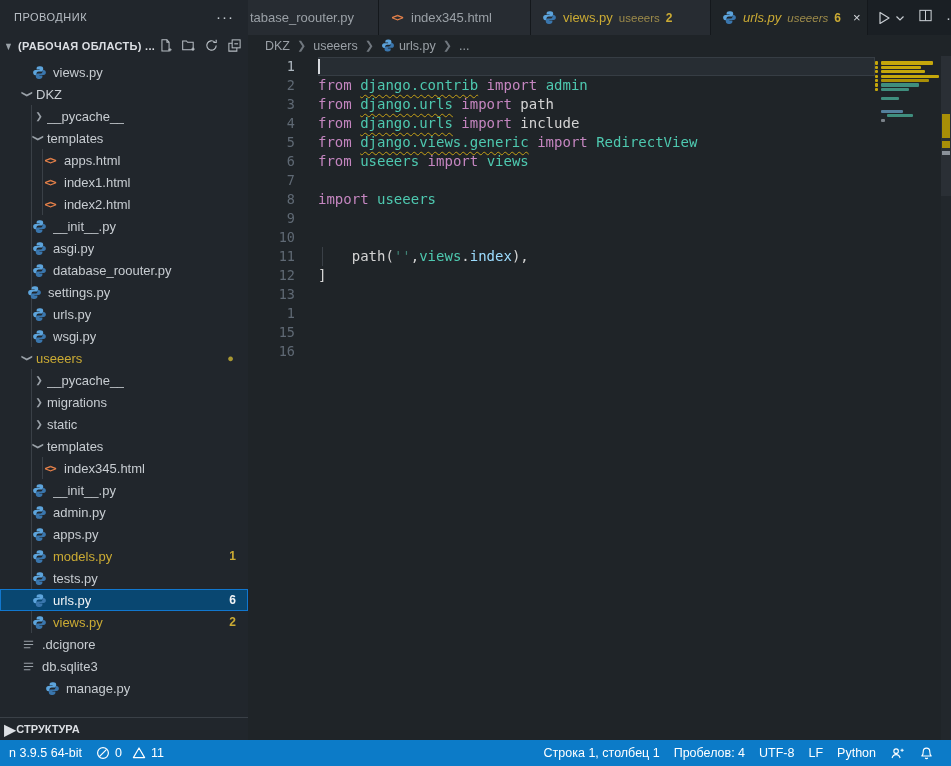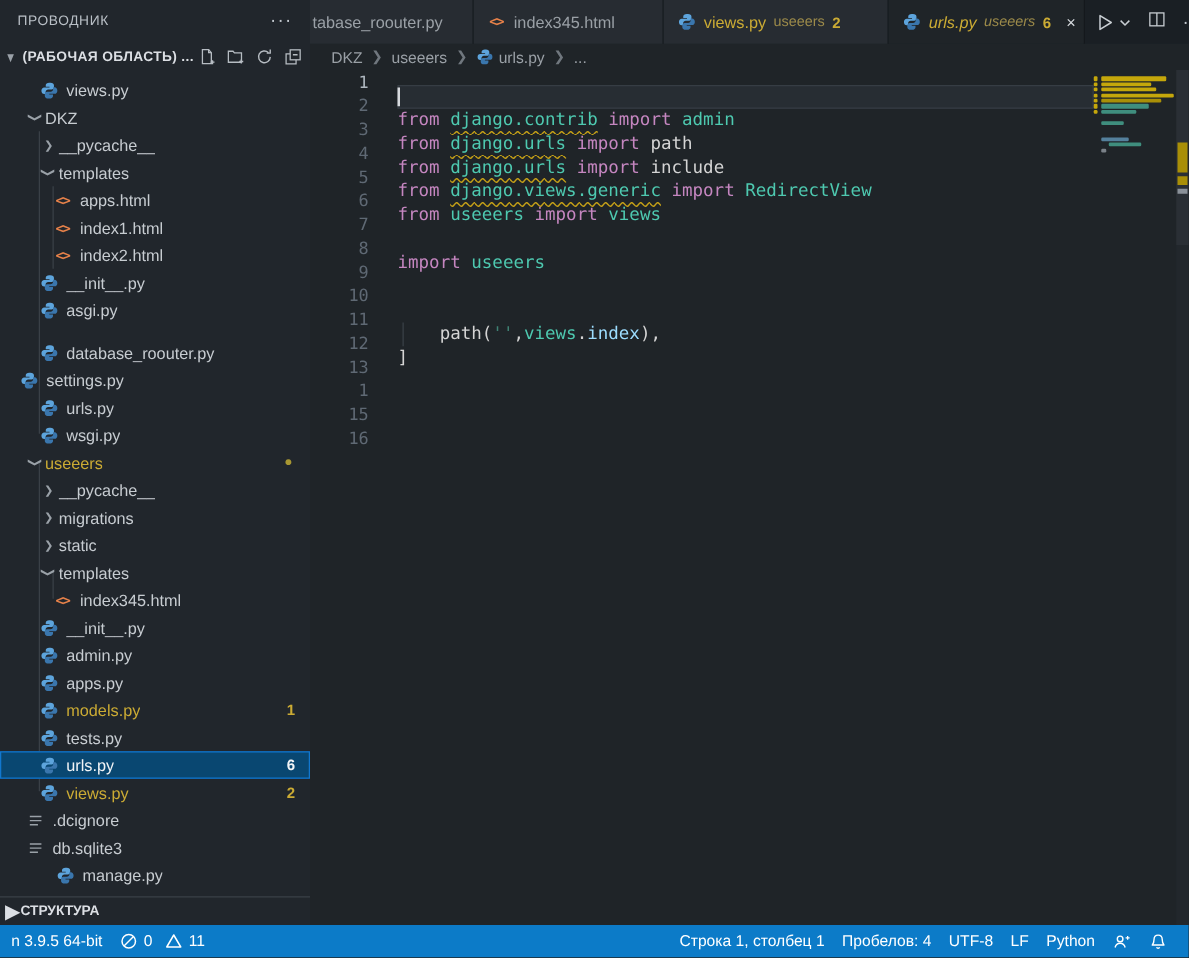--- a/index.html
+++ b/index.html
@@ -54,21 +54,21 @@
   .tab-actions { margin-left:auto; display:flex; align-items:center; gap:13px; padding:0 14px 0 8px; color:#c9ced3; }
   .breadcrumbs { height:21px; display:flex; align-items:center; gap:7px; padding-left:17px; font-size:12.5px; color:#9aa0a6; }
   .breadcrumbs .sep { color:#70777e; font-size:11px; }
   .breadcrumbs .crumb { display:flex; align-items:center; gap:4px; cursor:pointer; }
   .breadcrumbs .ficon { width:14px; height:14px; display:flex; align-items:center; }
 
   .editor { position:absolute; top:56px; left:0; right:0; bottom:0; font-family:"DejaVu Sans Mono",monospace; }
   .gutter { position:absolute; left:0; top:1px; width:62px; text-align:right; }
   .gutter .ln { height:19px; line-height:19px; padding-right:15px; font-size:13.5px; color:#5f6974; }
   .gutter .ln.cur { color:#aeb7bf; }
-  .codelines { position:absolute; left:70px; top:12px; right:76px; }
+  .codelines { position:absolute; left:70px; top:1px; right:76px; }
   .cline { position:relative; height:19px; line-height:19px; font-size:14px; color:#d4d4d4; white-space:pre; }
   .cline.current { background:#272d33; outline:1px solid #363d44; outline-offset:-1px; }
   .cursor-caret { position:absolute; left:0; top:2px; width:1.5px; height:15px; background:#d7dade; }
   .tok-kw { color:#C586C0; }
   .tok-mod { color:#4EC9B0; }
   .tok-modw { color:#4EC9B0; text-decoration:underline wavy #c5a016; text-decoration-thickness:1px; text-underline-offset:4px; }
   .tok-var { color:#9CDCFE; }
   .tok-str { color:#3f8274; }
   .tok-pl { color:#d4d4d4; }
   .indent-guide { position:absolute; width:1px; background:#3a4047; }
@@ -188,30 +188,30 @@
         </div>
         <div class="row" style="padding-left: 31px;">
           <span class="ficon">
             <svg width="15" height="15" viewBox="0 0 16 16">
               <path fill="#5da4dc" d="M7.9 1.2c-1.9 0-3 .9-3 2.2v1.3h3.2v.6H3.6c-1.4 0-2.4 1.1-2.4 2.7 0 1.7 1 2.8 2.4 2.8h1.2V9.2c0-1.2 1-2.2 2.2-2.2h3c1 0 1.9-.9 1.9-1.9V3.4c0-1.3-1.1-2.2-3-2.2h-1z"></path>
               <path fill="#3a76ad" d="M8.1 14.8c1.9 0 3-.9 3-2.2v-1.3H7.9v-.6h4.5c1.4 0 2.4-1.1 2.4-2.7 0-1.7-1-2.8-2.4-2.8h-1.2v1.6c0 1.2-1 2.2-2.2 2.2h-3c-1 0-1.9.9-1.9 1.9v1.7c0 1.3 1.1 2.2 3 2.2h1z"></path>
             </svg>
           </span>
           <span class="lbl">asgi.py</span>
         </div>
-        <div class="row" style="padding-left: 31px; margin-top: 12px;">
+        <div class="row" style="padding-left: 31px;">
           <span class="ficon">
             <svg width="15" height="15" viewBox="0 0 16 16">
               <path fill="#5da4dc" d="M7.9 1.2c-1.9 0-3 .9-3 2.2v1.3h3.2v.6H3.6c-1.4 0-2.4 1.1-2.4 2.7 0 1.7 1 2.8 2.4 2.8h1.2V9.2c0-1.2 1-2.2 2.2-2.2h3c1 0 1.9-.9 1.9-1.9V3.4c0-1.3-1.1-2.2-3-2.2h-1z"></path>
               <path fill="#3a76ad" d="M8.1 14.8c1.9 0 3-.9 3-2.2v-1.3H7.9v-.6h4.5c1.4 0 2.4-1.1 2.4-2.7 0-1.7-1-2.8-2.4-2.8h-1.2v1.6c0 1.2-1 2.2-2.2 2.2h-3c-1 0-1.9.9-1.9 1.9v1.7c0 1.3 1.1 2.2 3 2.2h1z"></path>
             </svg>
           </span>
           <span class="lbl">database_roouter.py</span>
         </div>
-        <div class="row" style="padding-left: 15px; text-align: center;">
+        <div class="row" style="padding-left: 26px; text-align: center;">
           <span class="ficon">
             <svg width="15" height="15" viewBox="0 0 16 16">
               <path fill="#5da4dc" d="M7.9 1.2c-1.9 0-3 .9-3 2.2v1.3h3.2v.6H3.6c-1.4 0-2.4 1.1-2.4 2.7 0 1.7 1 2.8 2.4 2.8h1.2V9.2c0-1.2 1-2.2 2.2-2.2h3c1 0 1.9-.9 1.9-1.9V3.4c0-1.3-1.1-2.2-3-2.2h-1z"></path>
               <path fill="#3a76ad" d="M8.1 14.8c1.9 0 3-.9 3-2.2v-1.3H7.9v-.6h4.5c1.4 0 2.4-1.1 2.4-2.7 0-1.7-1-2.8-2.4-2.8h-1.2v1.6c0 1.2-1 2.2-2.2 2.2h-3c-1 0-1.9.9-1.9 1.9v1.7c0 1.3 1.1 2.2 3 2.2h1z"></path>
             </svg>
           </span>
           <span class="lbl">settings.py</span>
         </div>
         <div class="row" style="padding-left: 31px;">
           <span class="ficon">

